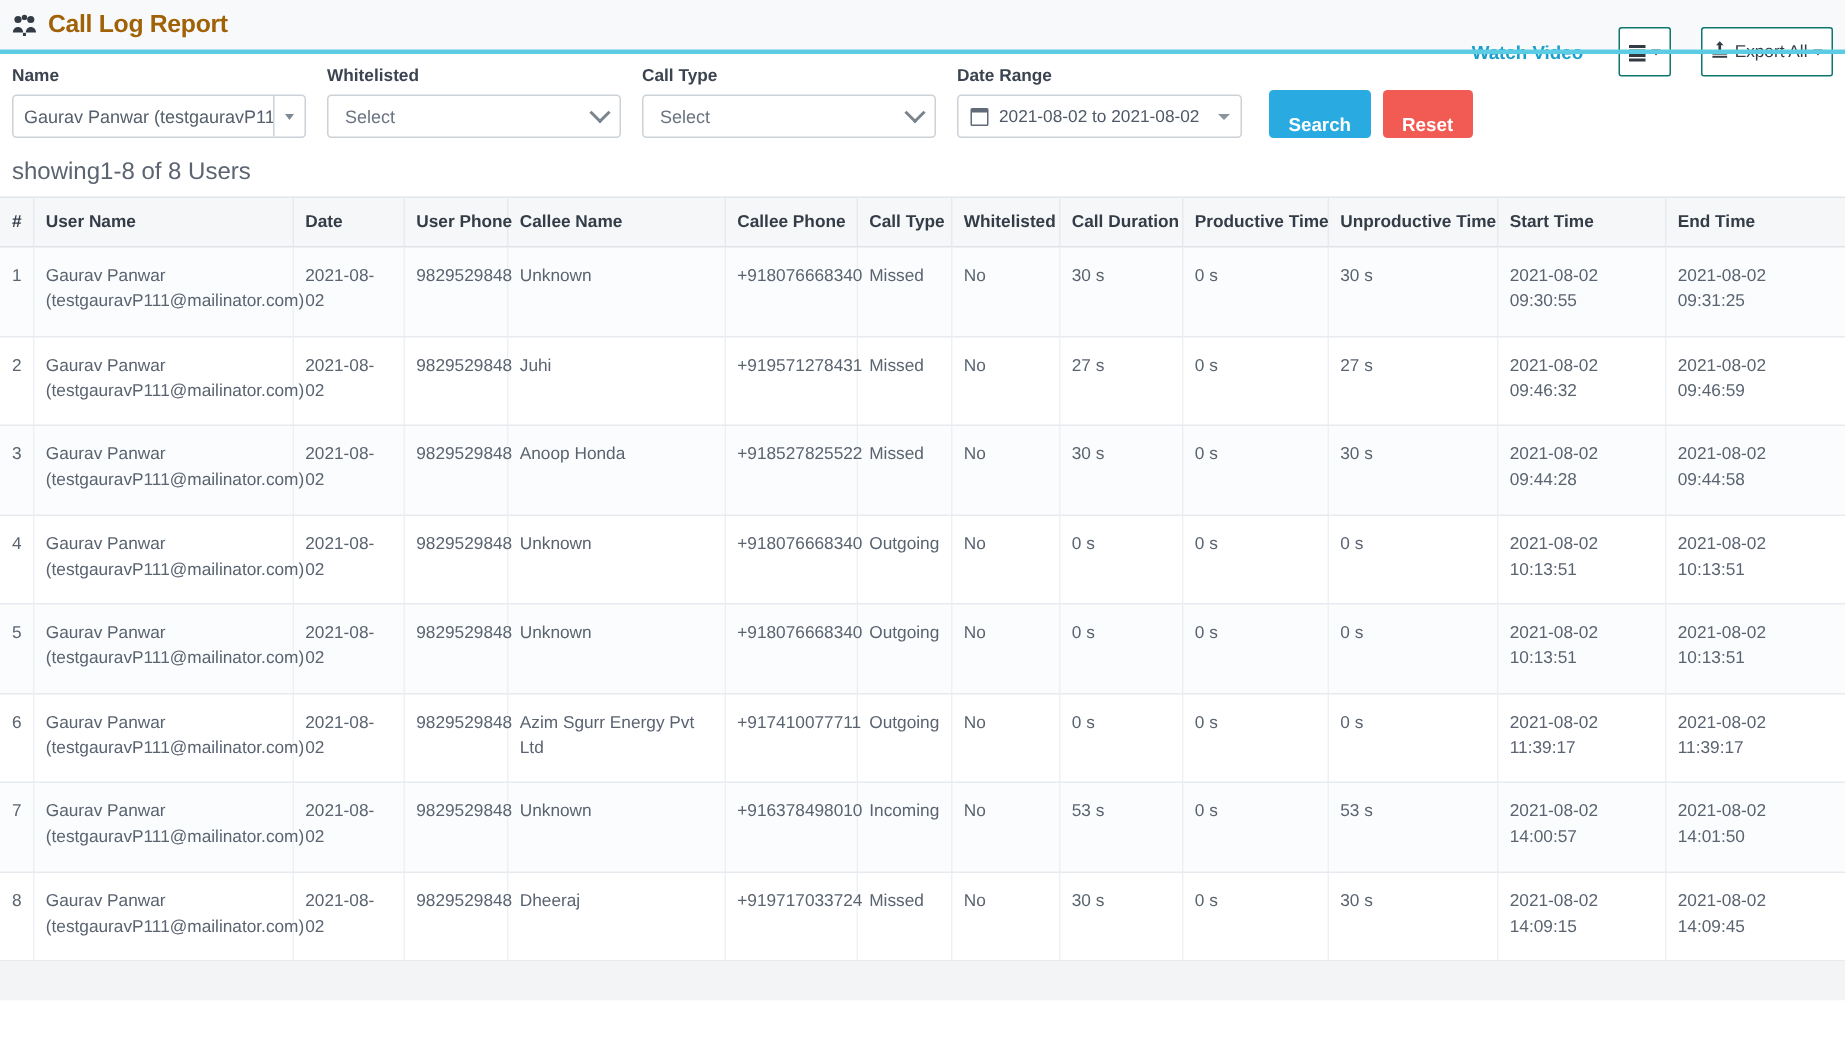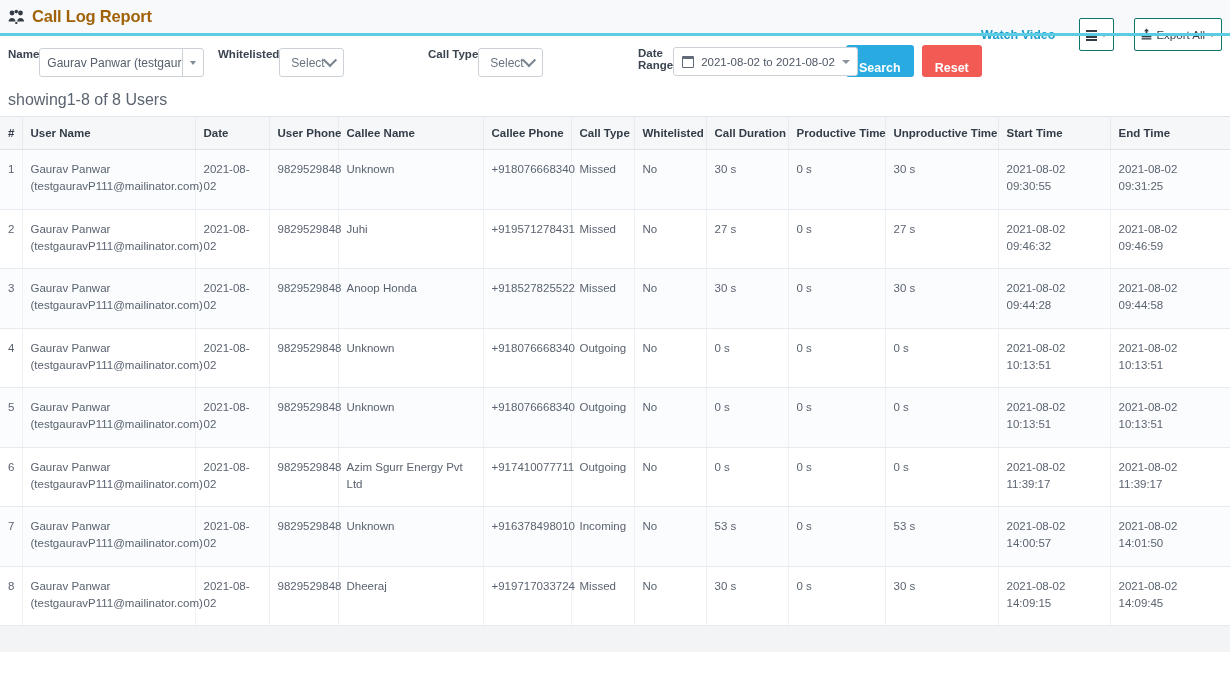--- a/index.html
+++ b/index.html
@@ -90,21 +90,21 @@
   .list-glyph i:nth-child(3){ top:6px; }
   .list-glyph i:nth-child(4){ top:9px; }
 
   
   .filter-bar {
     padding: 12px 8px 0 8px;
     display: flex;
     align-items: flex-end;
     gap: 0;
   }
-  .field { display: flex; flex-direction: row; }
+  .field { display: flex; flex-direction: column; }
   .field-label {
     font-size: 11.5px;
     color: #3b4450;
     font-weight: bold;
     margin-bottom: 6px;
   }
   .f-name  { width: 196px; }
   .f-white { width: 196px; margin-left: 14px; }
   .f-type  { width: 196px; margin-left: 14px; }
   .f-date  { width: 190px; margin-left: 14px; }

